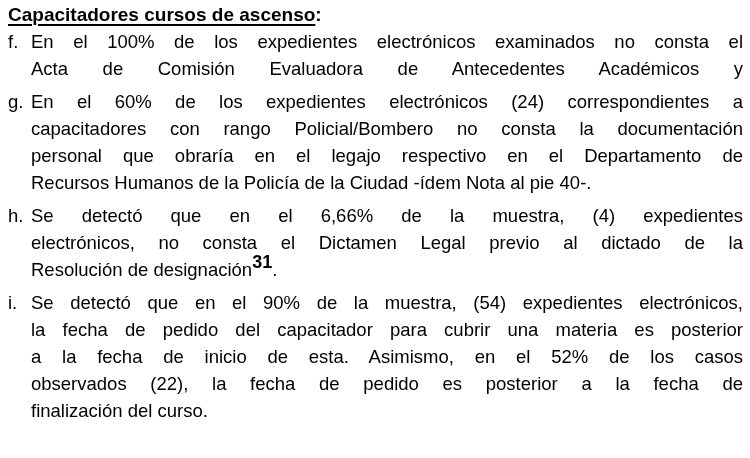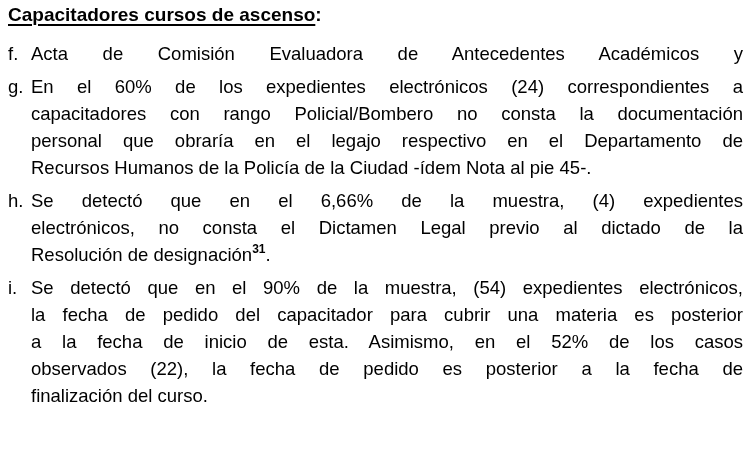--- a/index.html
+++ b/index.html
@@ -16,21 +16,21 @@
     -webkit-font-smoothing: antialiased;
   }
   .doc {
     padding: 1px 7px 0 8px;
     font-size: 18.5px;
     line-height: 27px;
   }
   .heading {
     font-size: 19px;
     font-weight: bold;
-    margin: 0 0 12px 0;
+    margin: 0 0 0 0;
     line-height: 27px;
   }
   .heading .u {
     text-decoration: underline;
     text-decoration-thickness: 2px;
     text-underline-offset: 3px;
   }
   .item {
     position: relative;
     padding-left: 23px;
@@ -42,45 +42,46 @@
     top: 0;
   }
   .line { text-align: left; white-space: normal; }
   .line.j {
     text-align: justify;
     text-align-last: justify;
     -moz-text-align-last: justify;
   }
   sup.fn {
     font-weight: bold;
-    font-size: 12px;
+    font-size: 18px;
     position: relative;
     top: -1px;
     vertical-align: super;
     line-height: 0;
   }
 </style>
 </head>
 <body>
 
 <div class="doc">
 
   <div class="heading"><span class="u">Capacitadores cursos de ascenso</span><span>:</span></div>
 
   <div class="item">
     <span class="marker">f.</span>
+    <div class="line j">En el 100% de los expedientes electrónicos examinados no consta el</div>
     <div class="line j">Acta de Comisión Evaluadora de Antecedentes Académicos y</div>
   </div>
 
   <div class="item">
     <span class="marker">g.</span>
     <div class="line j">En el 60% de los expedientes electrónicos (24) correspondientes a</div>
     <div class="line j">capacitadores con rango Policial/Bombero no consta la documentación</div>
     <div class="line j">personal que obraría en el legajo respectivo en el Departamento de</div>
-    <div class="line">Recursos Humanos de la Policía de la Ciudad -ídem Nota al pie 45-.</div>
+    <div class="line">Recursos Humanos de la Policía de la Ciudad -ídem Nota al pie 40-.</div>
   </div>
 
   <div class="item">
     <span class="marker">h.</span>
     <div class="line j">Se detectó que en el 6,66% de la muestra, (4) expedientes</div>
     <div class="line j">electrónicos, no consta el Dictamen Legal previo al dictado de la</div>
     <div class="line"><span>Resolución de designación</span><sup class="fn">31</sup><span>.</span></div>
   </div>
 
   <div class="item">

